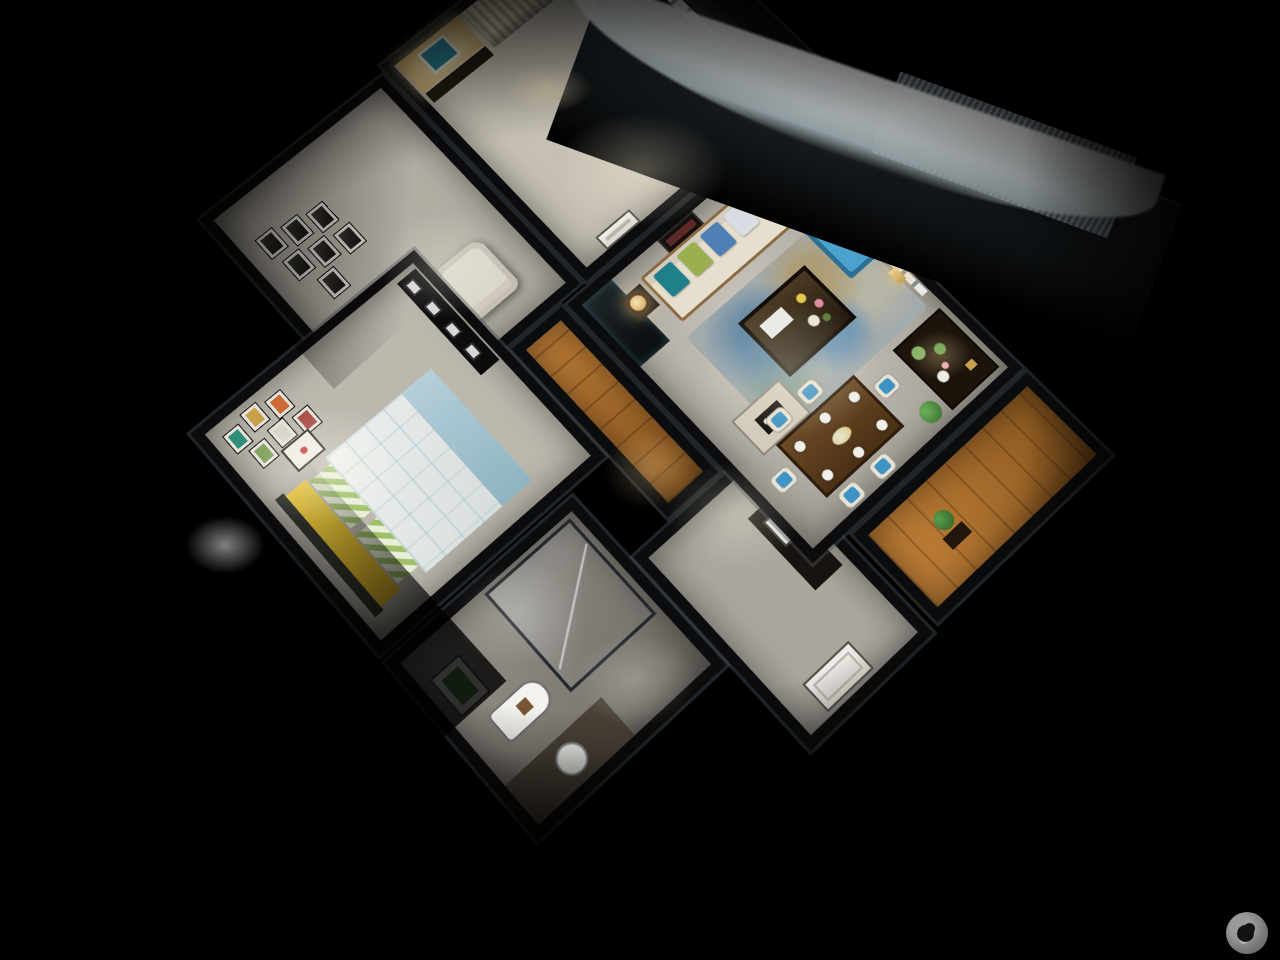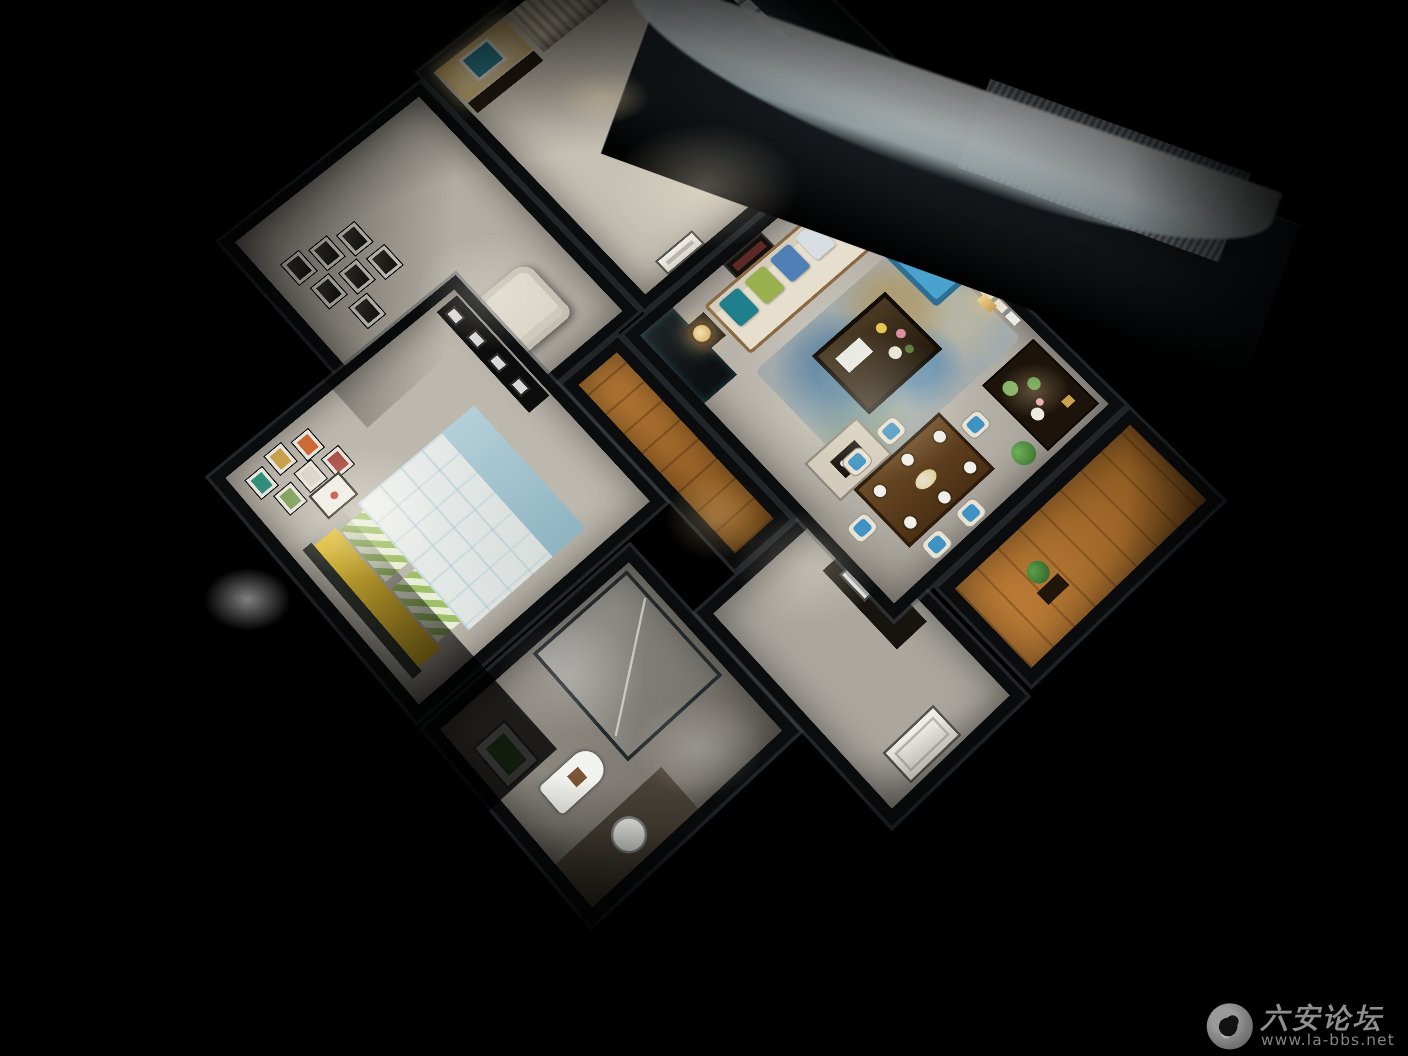--- a/index.html
+++ b/index.html
@@ -360,18 +360,14 @@
   <div class="glow" style="left:550px;top:615px;width:170px;height:130px;--c:rgba(248,248,244,.25)"></div>
   <div class="glow" style="left:895px;top:320px;width:90px;height:70px;--c:rgba(255,225,165,.3)"></div>
   <div class="glow" style="left:585px;top:415px;width:130px;height:110px;--c:rgba(255,220,160,.25)"></div>
 
   <div class="vignette"></div>
 
   <div class="watermark">
     <div class="wm-logo">
       <div class="wm-swirl"></div>
     </div>
-    <div class="wm-text">
-      <span class="wm-title">六安论坛</span>
-      <span class="wm-url">www.la-bbs.net</span>
-    </div>
   </div>
 </div>
 
 </body></html>

